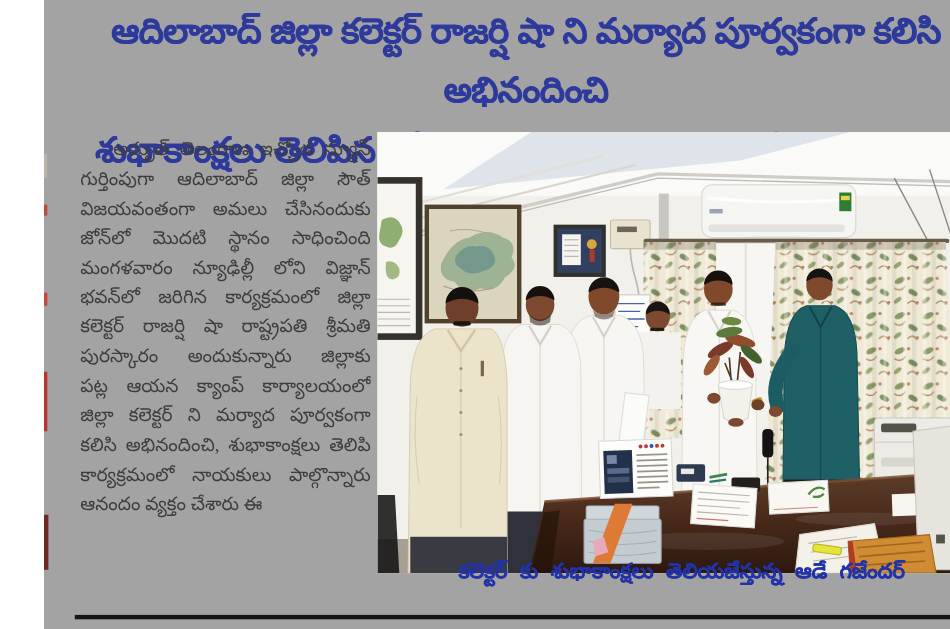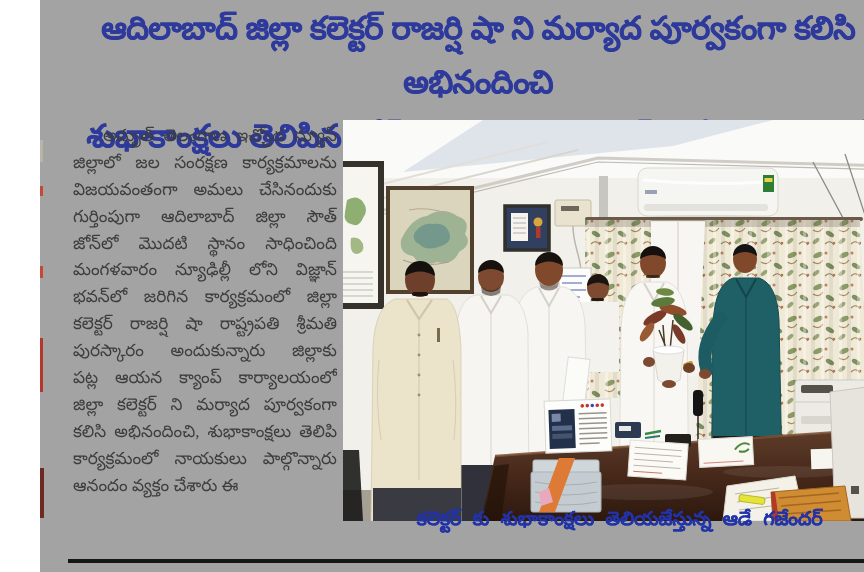--- a/index.html
+++ b/index.html
@@ -53,23 +53,22 @@
 
 <div class="page">
 
   <div class="headline">
     <div>ఆదిలాబాద్ జిల్లా కలెక్టర్ రాజర్షి షా ని మర్యాద పూర్వకంగా కలిసి అభినందించి</div>
     <div>శుభాకాంక్షలు తెలిపిన బోథ్ నియోజకవర్గ కాంగ్రెస్ పార్టీ ఇంచార్జి ఆడే గజేందర్</div>
   </div>
 
   <div class="article">
       <div class="article-line">అమృత్ తెలంగాణ ఇచ్చోడ న్యూస్</div>
-      <div class="article-line">జిల్లాలో జల సంరక్షణ కార్యక్రమాలను</div>
+      <div class="article-line">గుర్తింపుగా ఆదిలాబాద్ జిల్లా సౌత్</div>
       <div class="article-line">విజయవంతంగా అమలు చేసినందుకు</div>
-      <div class="article-line">గుర్తింపుగా ఆదిలాబాద్ జిల్లా సౌత్</div>
       <div class="article-line">జోన్‌లో మొదటి స్థానం సాధించింది</div>
       <div class="article-line">మంగళవారం న్యూఢిల్లీ లోని విజ్ఞాన్</div>
       <div class="article-line">భవన్‌లో జరిగిన కార్యక్రమంలో జిల్లా</div>
       <div class="article-line">కలెక్టర్ రాజర్షి షా రాష్ట్రపతి శ్రీమతి</div>
       <div class="article-line">పురస్కారం అందుకున్నారు జిల్లాకు</div>
       <div class="article-line">పట్ల ఆయన క్యాంప్ కార్యాలయంలో</div>
       <div class="article-line">జిల్లా కలెక్టర్ ని మర్యాద పూర్వకంగా</div>
       <div class="article-line">కలిసి అభినందించి, శుభాకాంక్షలు తెలిపి</div>
       <div class="article-line">కార్యక్రమంలో నాయకులు పాల్గొన్నారు</div>
       <div class="article-line">ఆనందం వ్యక్తం చేశారు ఈ</div>

